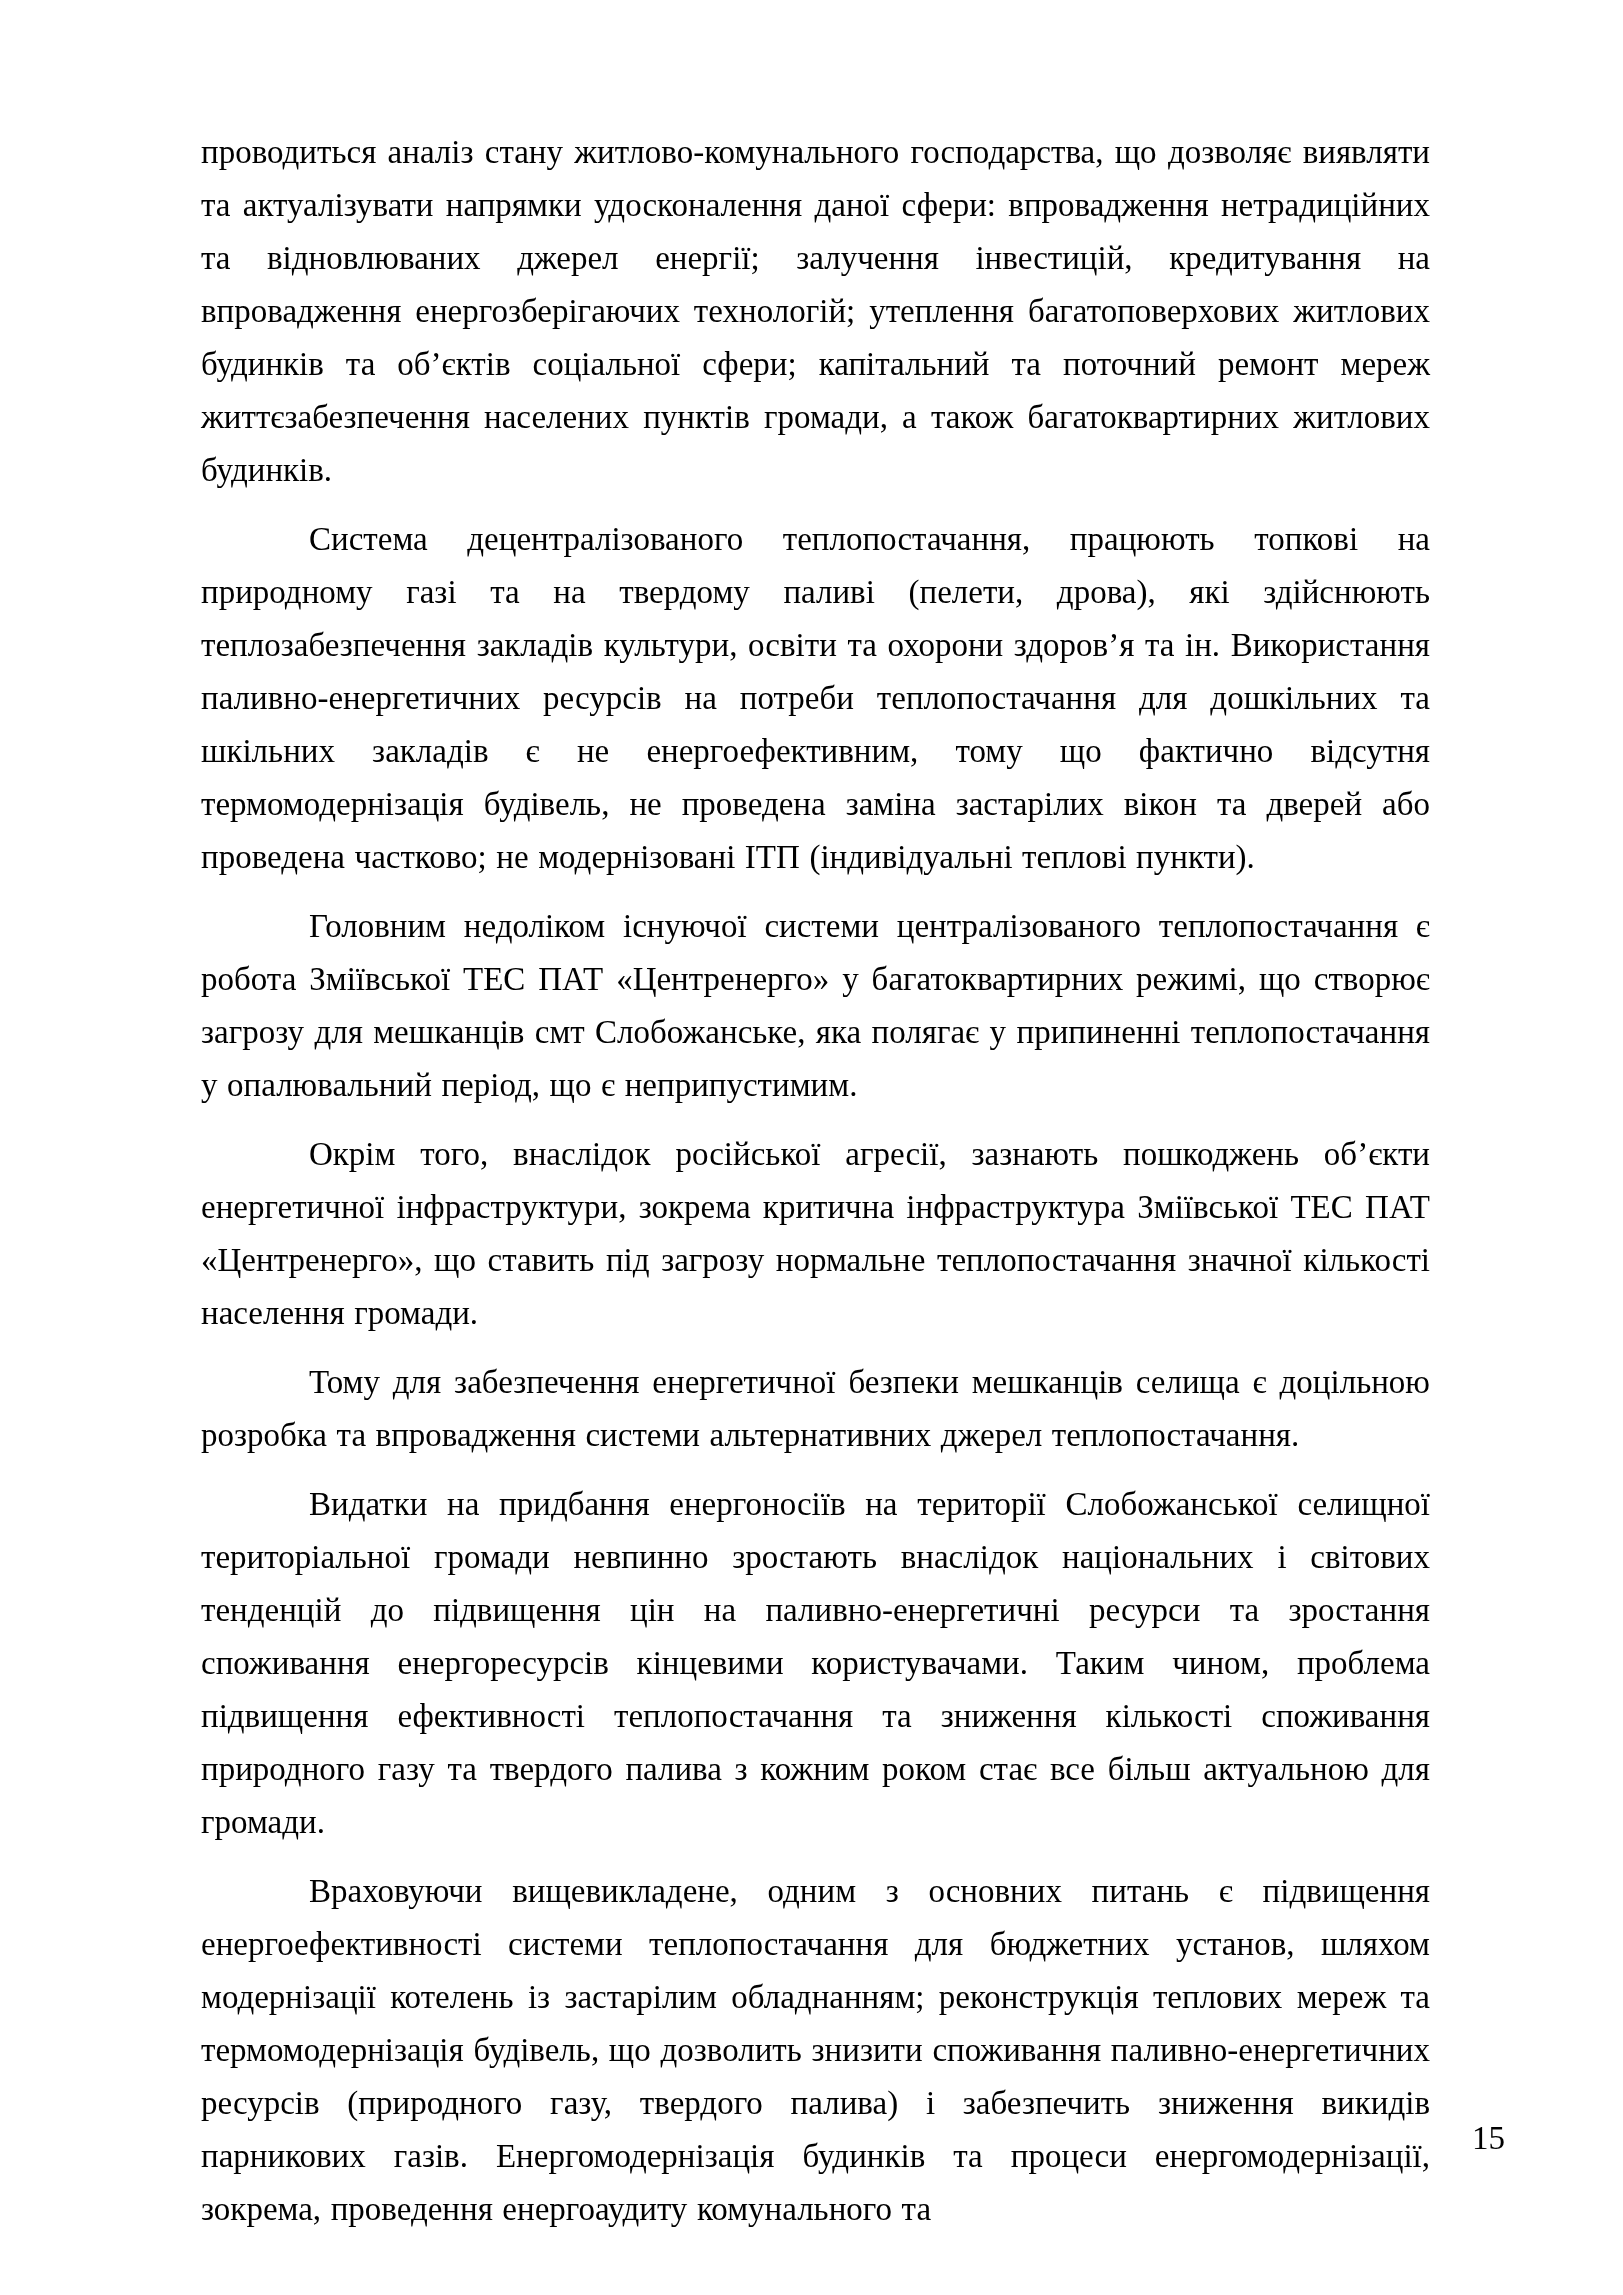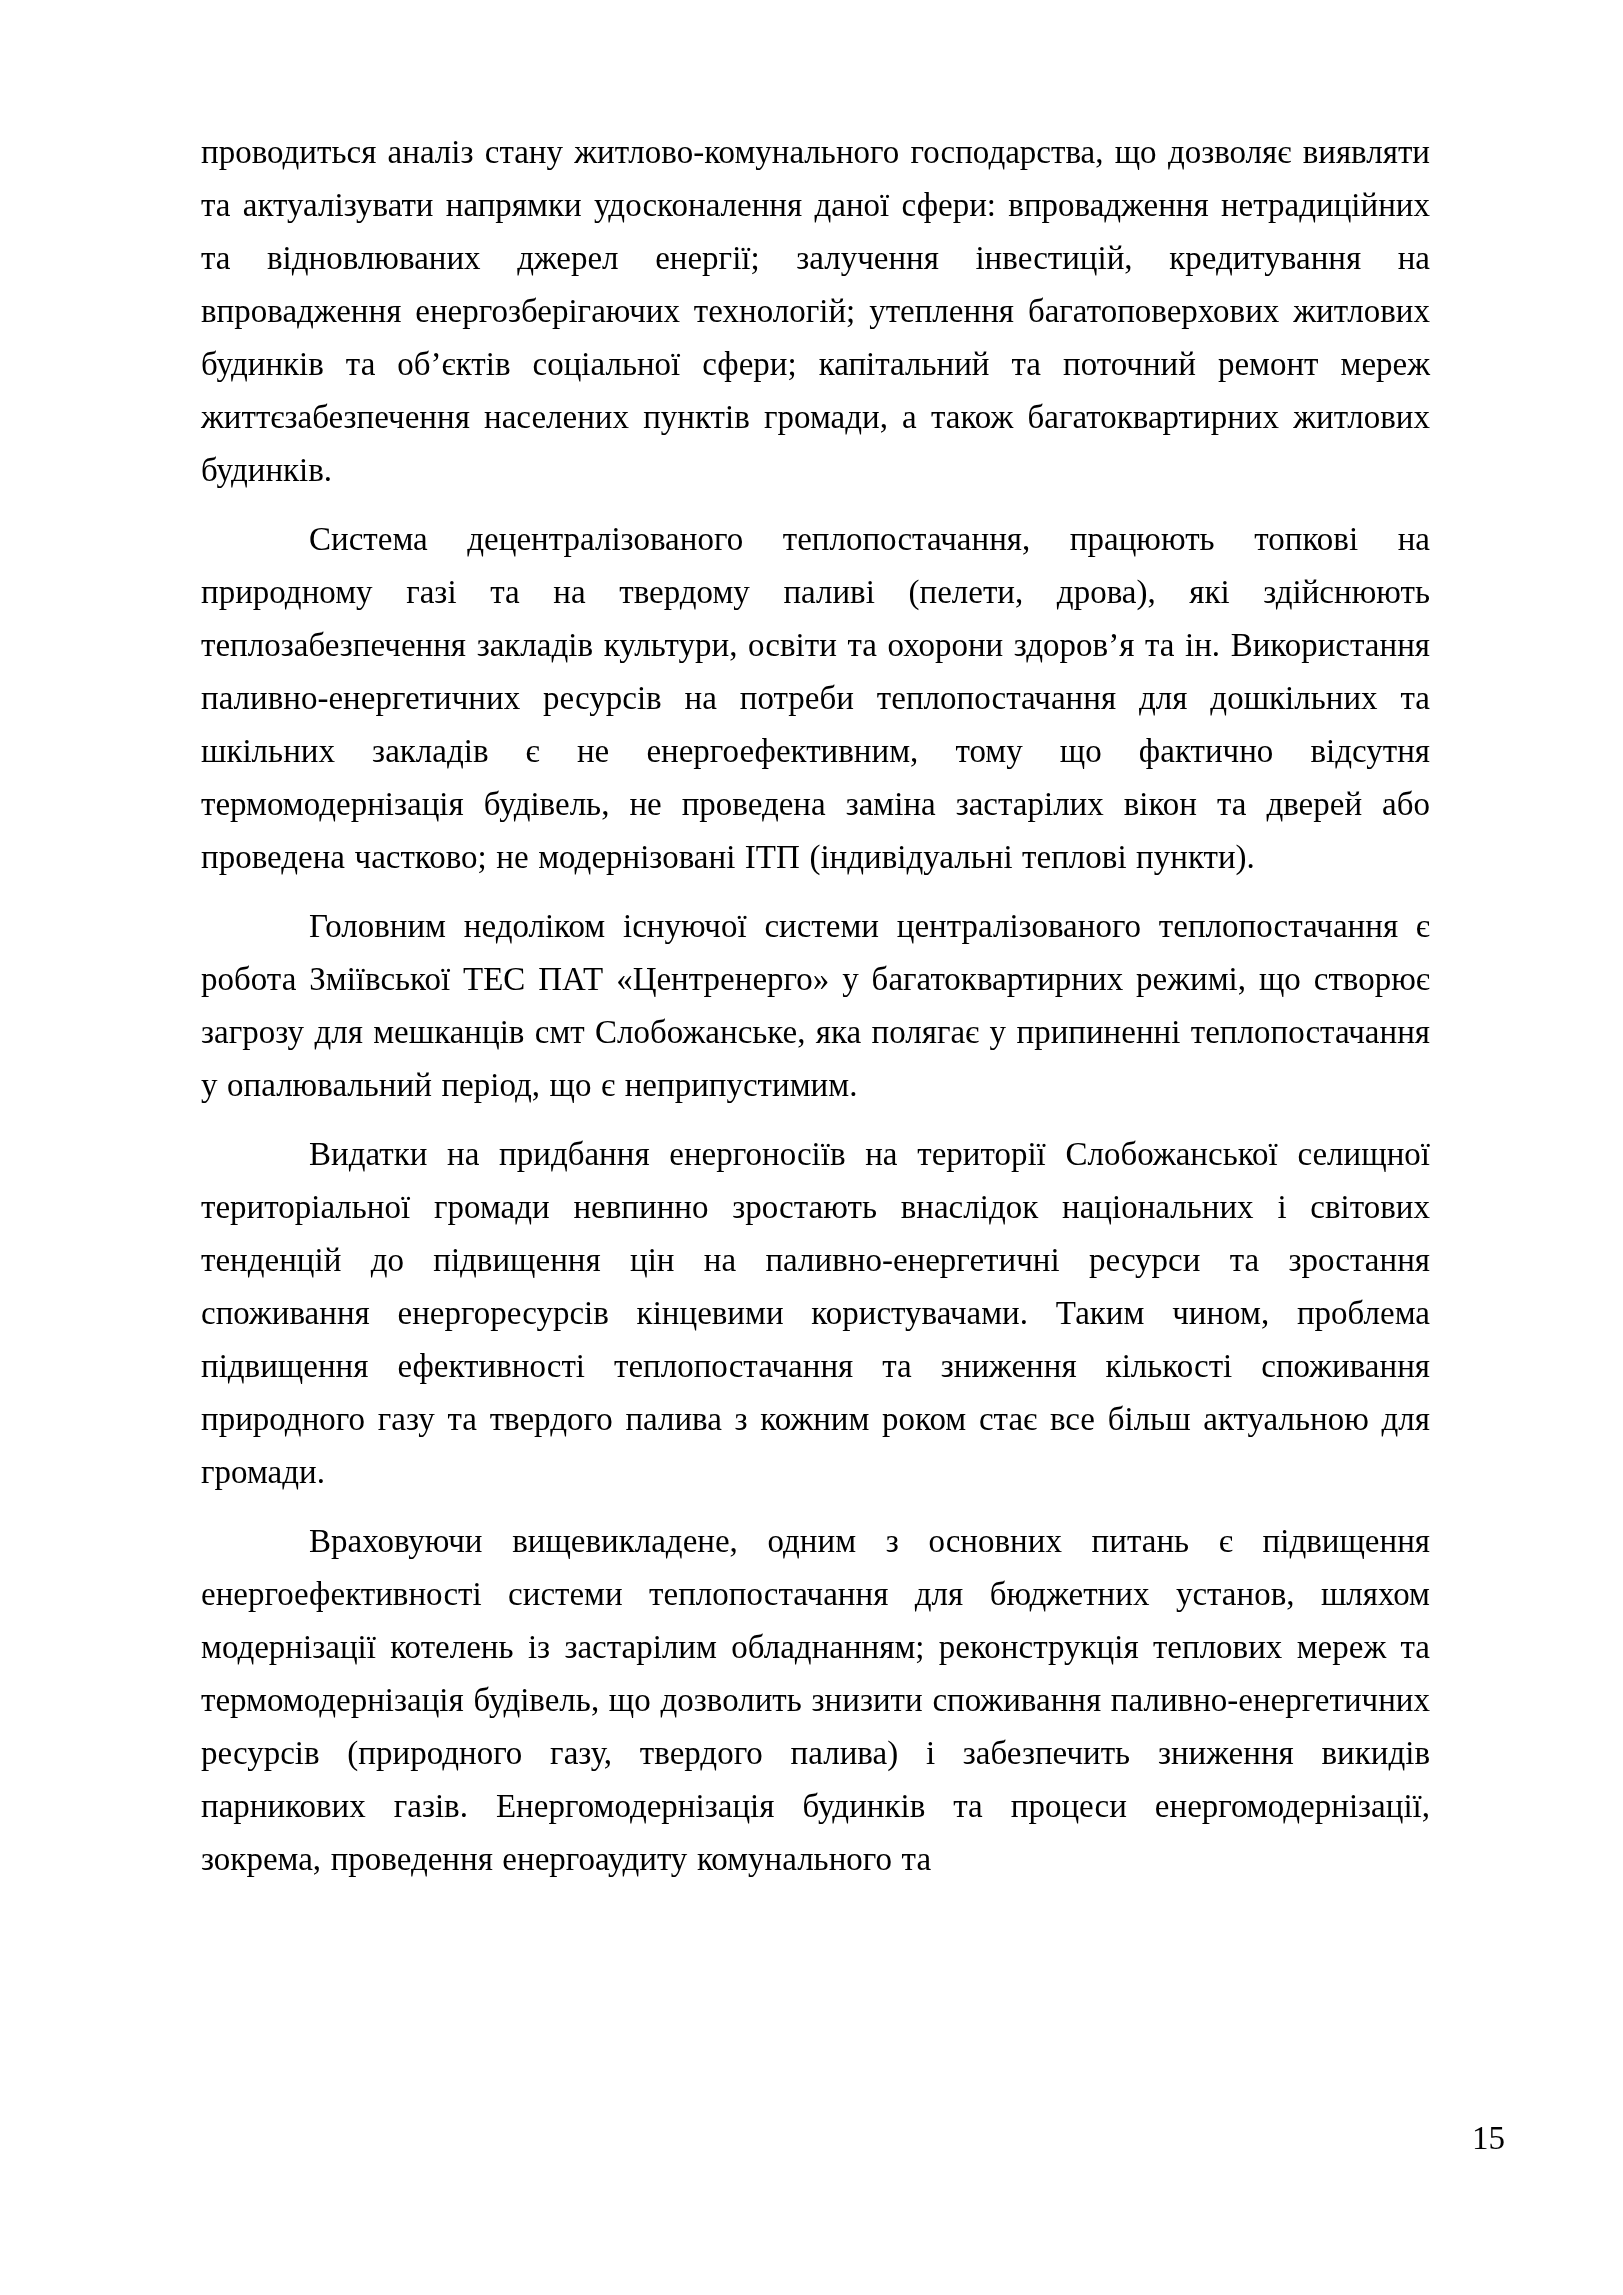--- a/index.html
+++ b/index.html
@@ -45,18 +45,20 @@
   }
 </style>
 </head>
 <body>
 
 <div class="page">
   <div class="content">
     <p>проводиться аналіз стану житлово-комунального господарства, що дозволяє виявляти та актуалізувати напрямки удосконалення даної сфери: впровадження нетрадиційних та відновлюваних джерел енергії; залучення інвестицій, кредитування на впровадження енергозберігаючих технологій; утеплення багатоповерхових житлових будинків та об’єктів соціальної сфери; капітальний та поточний ремонт мереж життєзабезпечення населених пунктів громади, а також багатоквартирних житлових будинків.</p>
     <p class="indent">Система децентралізованого теплопостачання, працюють топкові на природному газі та на твердому паливі (пелети, дрова), які здійснюють теплозабезпечення закладів культури, освіти та охорони здоров’я та ін. Використання паливно-енергетичних ресурсів на потреби теплопостачання для дошкільних та шкільних закладів є не енергоефективним, тому що фактично відсутня термомодернізація будівель, не проведена заміна застарілих вікон та дверей або проведена частково; не модернізовані ІТП (індивідуальні теплові пункти).</p>
     <p class="indent">Головним недоліком існуючої системи централізованого теплопостачання є робота Зміївської ТЕС ПАТ «Центренерго» у багатоквартирних режимі, що створює загрозу для мешканців смт Слобожанське, яка полягає у припиненні теплопостачання у опалювальний період, що є неприпустимим.</p>
+    <p class="indent">Окрім того, внаслідок російської агресії, зазнають пошкоджень об’єкти енергетичної інфраструктури, зокрема критична інфраструктура Зміївської ТЕС ПАТ «Центренерго», що ставить під загрозу нормальне теплопостачання значної кількості населення громади.</p>
+    <p class="indent">Тому для забезпечення енергетичної безпеки мешканців селища є доцільною розробка та впровадження системи альтернативних джерел теплопостачання.</p>
     <p class="indent">Видатки на придбання енергоносіїв на території Слобожанської селищної територіальної громади невпинно зростають внаслідок національних і світових тенденцій до підвищення цін на паливно-енергетичні ресурси та зростання споживання енергоресурсів кінцевими користувачами. Таким чином, проблема підвищення ефективності теплопостачання та зниження кількості споживання природного газу та твердого палива з кожним роком стає все більш актуальною для громади.</p>
     <p class="indent">Враховуючи вищевикладене, одним з основних питань є підвищення енергоефективності системи теплопостачання для бюджетних установ, шляхом модернізації котелень із застарілим обладнанням; реконструкція теплових мереж та термомодернізація будівель, що дозволить знизити споживання паливно-енергетичних ресурсів (природного газу, твердого палива) і забезпечить зниження викидів парникових газів. Енергомодернізація будинків та процеси енергомодернізації, зокрема, проведення енергоаудиту комунального та</p>
   </div>
   <div class="page-number">15</div>
 </div>
 
 
 </body></html>

